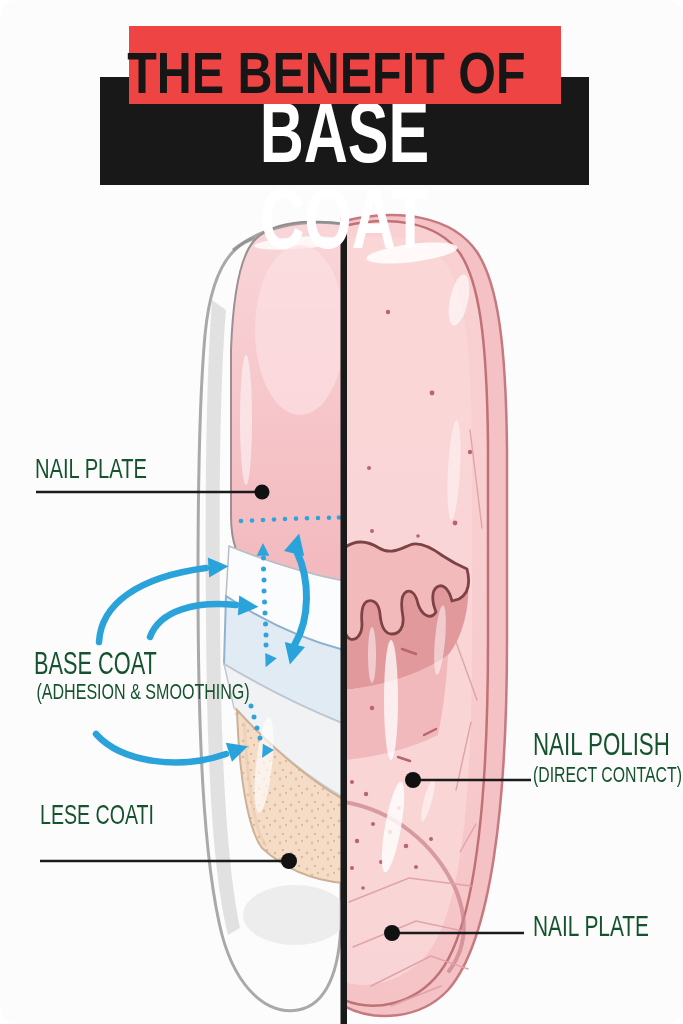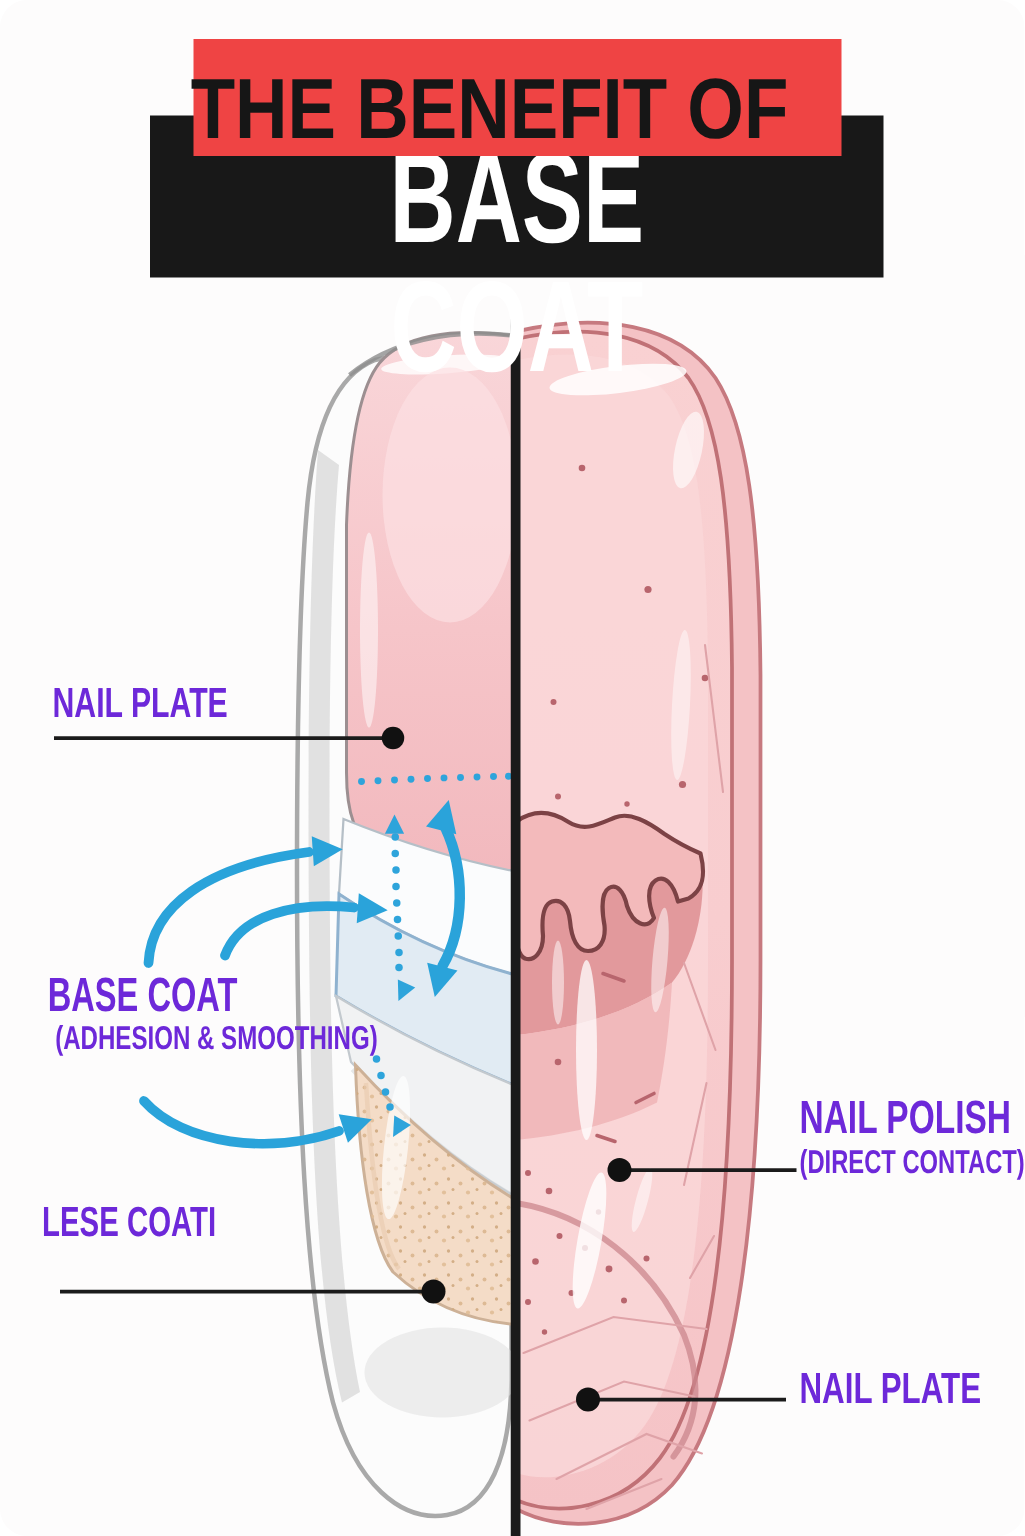--- a/index.html
+++ b/index.html
@@ -15,35 +15,35 @@
   .banner-text { position:absolute; left:0; right:0; top:12px; text-align:center;
                  color:#ffffff; font-weight:bold; font-size:86px; line-height:1; }
   .banner-text span { display:inline-block; transform:scaleX(.71); transform-origin:center; }
   .title-box { position:absolute; left:129px; top:26px; width:432px; height:78px;
                background:#ef4444; z-index:3; display:flex; align-items:flex-end; justify-content:flex-end; }
   .title-box span { display:inline-block; font-size:57px; font-weight:bold; color:#161616;
                     line-height:1; transform:scaleX(.85); transform-origin:center bottom;
                     margin-bottom:2px; white-space:nowrap; }
 
   
-  .lbl { position:absolute; z-index:4; color:#6d28d9; font-weight:bold; white-space:nowrap; }
+  .lbl { position:absolute; z-index:4; color:#14532d; font-weight:normal; white-space:nowrap; }
   .lbl span { display:inline-block; }
   .cL { transform-origin:0 50%; }
   .cC { transform-origin:center; }
 
   .nail-plate-left   { left:35px;  top:453px; font-size:28px; }
   .nail-plate-left span { transform:scaleX(.72); }
 
   .base-coat-block   { left:-3px; top:646px; width:196px; text-align:center; }
   .base-coat-line1   { font-size:32px; line-height:34px; }
   .base-coat-line1 span { transform:scaleX(.68); }
   .base-coat-line2   { font-size:22px; line-height:24px; }
   .base-coat-line2 span { transform:scaleX(.73); }
 
-  .lese-block        { left:28px; top:800px; }
+  .lese-block        { left:40px; top:800px; }
   .lese-line         { font-size:28px; line-height:29px; }
   .lese-line span    { transform:scaleX(.70); }
 
   .nail-polish-block { left:533px; top:727px; }
   .nail-polish-line1 { font-size:31px; line-height:36px; }
   .nail-polish-line1 span { transform:scaleX(.72); }
   .nail-polish-line2 { font-size:22px; line-height:24px; }
   .nail-polish-line2 span { transform:scaleX(.72); }
 
   .nail-plate-right  { left:533px; top:910px; font-size:29px; }

